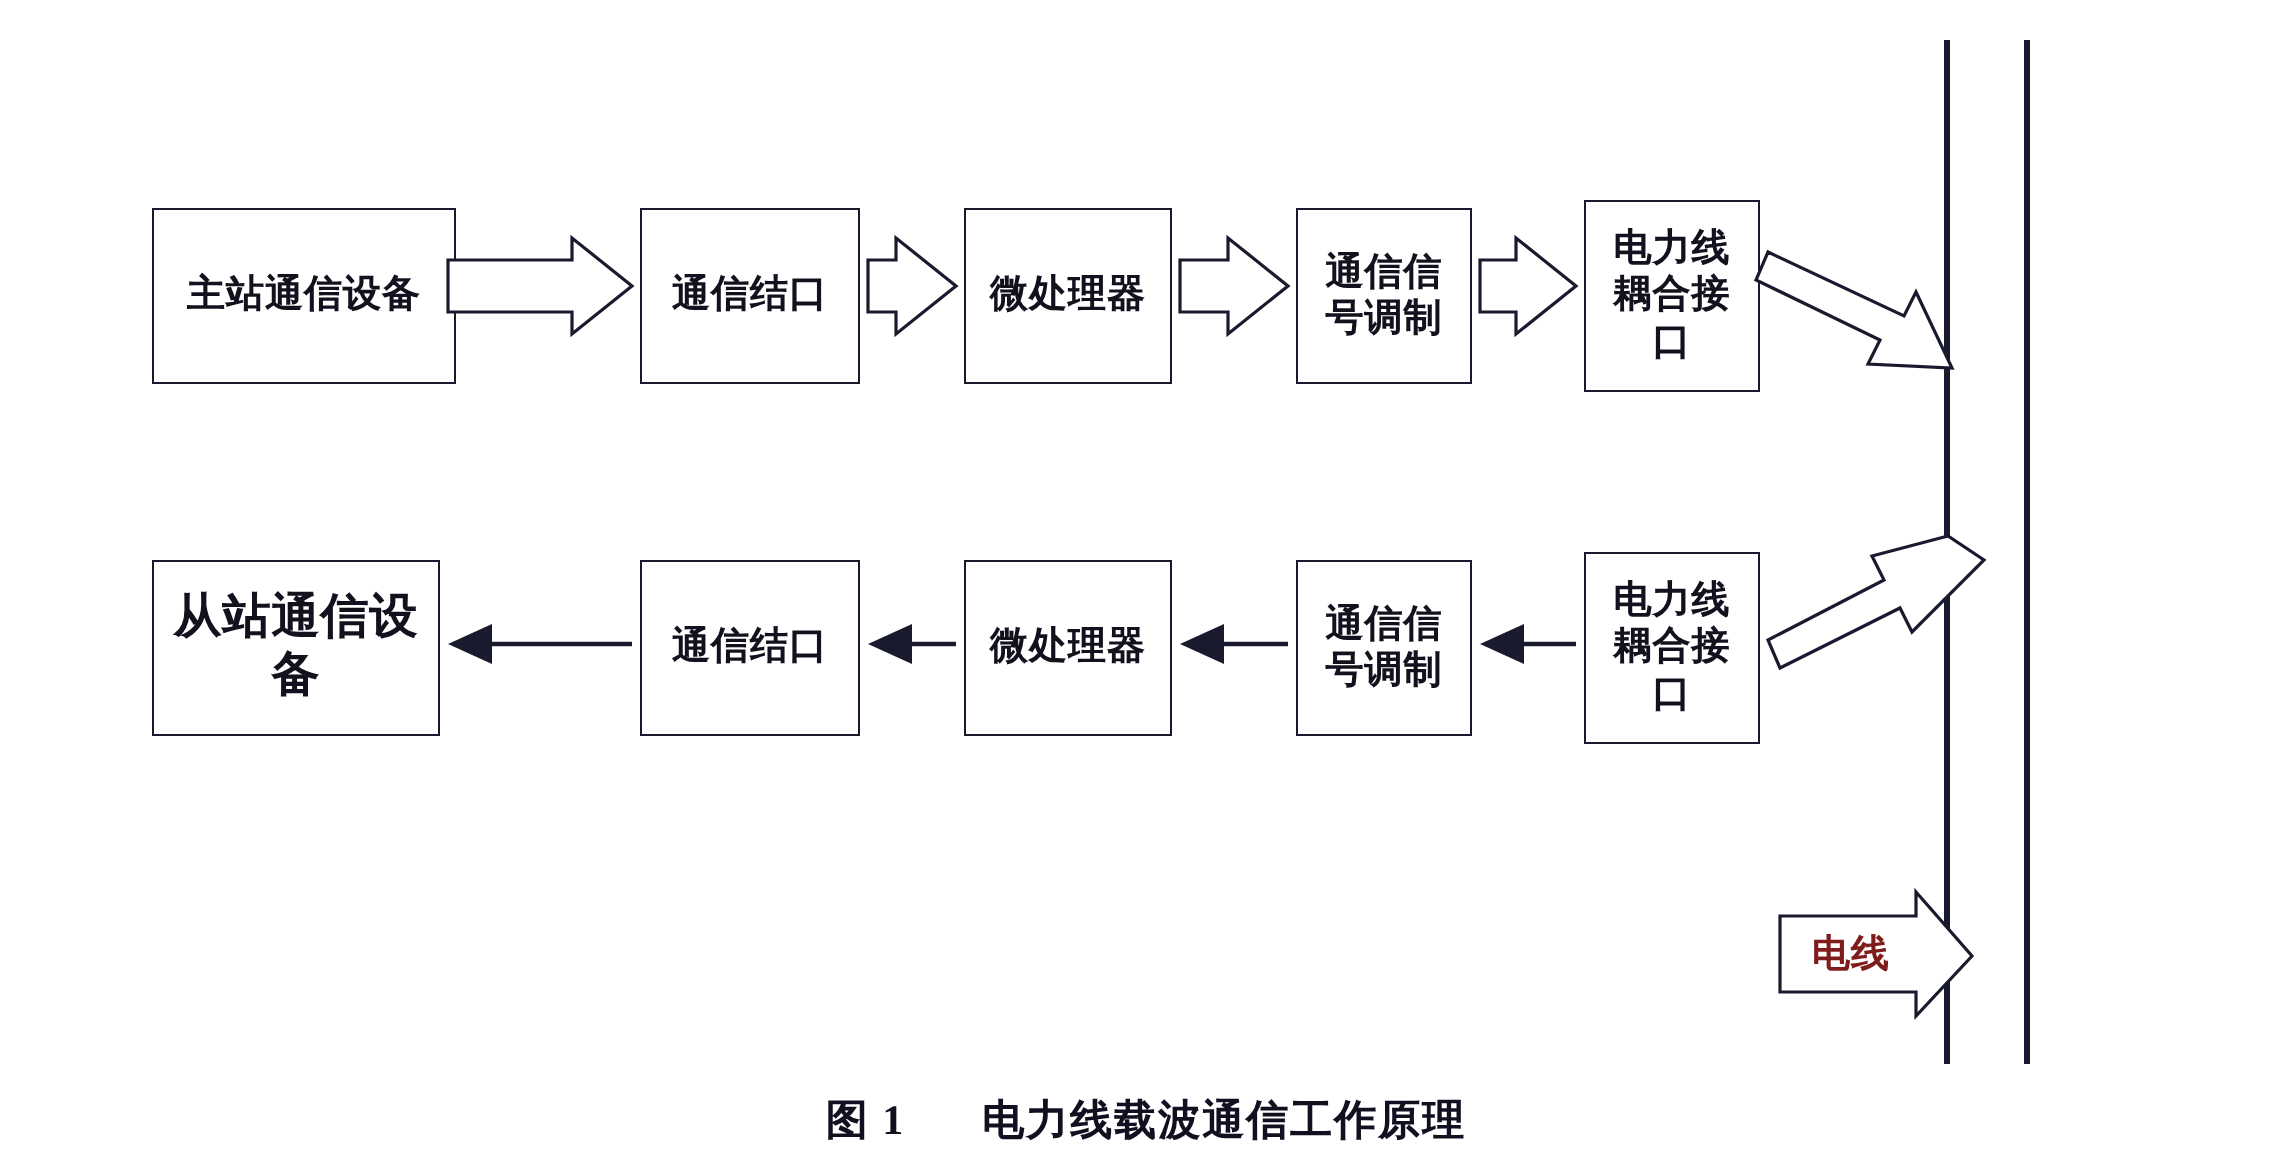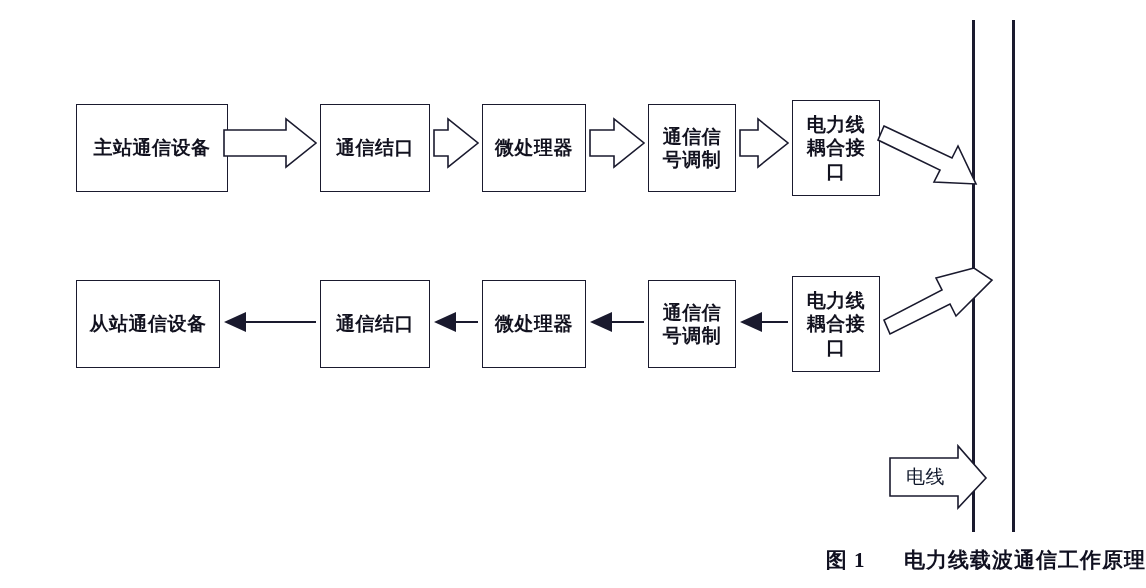--- a/index.html
+++ b/index.html
@@ -37,21 +37,21 @@
     width: 100%;
   }
   .vline {
     position: absolute;
     background: #1a1a2e;
   }
   .caption {
     position: absolute;
     left: 0;
     width: 1146px;
-    text-align: right;
+    text-align: center;
     font-family: "Liberation Serif", serif;
     font-weight: 700;
     color: #101020;
     letter-spacing: 1px;
   }
   svg.arrows {
     position: absolute;
     left: 0;
     top: 0;
     width: 1146px;
@@ -60,22 +60,22 @@
   }
   .arrow-shape {
     fill: #ffffff;
     stroke: #1a1a2e;
     stroke-width: 1.6;
     stroke-linejoin: miter;
   }
   .wire-label {
     position: absolute;
     font-family: "Liberation Serif", serif;
-    font-weight: 400;
-    color: #0f172a;
+    font-weight: 700;
+    color: #7f1d1d;
     letter-spacing: 0.5px;
   }
 </style>
 </head>
 <body>
 
 <div id="canvas">
 
   <div class="vline" style="left:972px; top:20px; width:3px; height:512px;"></div>
   <div class="vline" style="left:1012px; top:20px; width:3px; height:512px;"></div>
@@ -93,21 +93,21 @@
   </div>
 
   <div class="box" style="left:648px; top:104px; width:88px; height:88px; font-size:19px; padding:0 8px;">
     <span>通信信号调制</span>
   </div>
 
   <div class="box" style="left:792px; top:100px; width:88px; height:96px; font-size:19px; padding:0 8px;">
     <span>电力线耦合接口</span>
   </div>
 
-  <div class="box" style="left:76px; top:280px; width:144px; height:88px; font-size:19px;">
+  <div class="box" style="left:76px; top:280px; width:144px; height:88px; font-size:24px;">
     <span>从站通信设备</span>
   </div>
 
   <div class="box" style="left:320px; top:280px; width:110px; height:88px; font-size:19px;">
     <span>通信结口</span>
   </div>
 
   <div class="box" style="left:482px; top:280px; width:104px; height:88px; font-size:19px;">
     <span>微处理器</span>
   </div>

